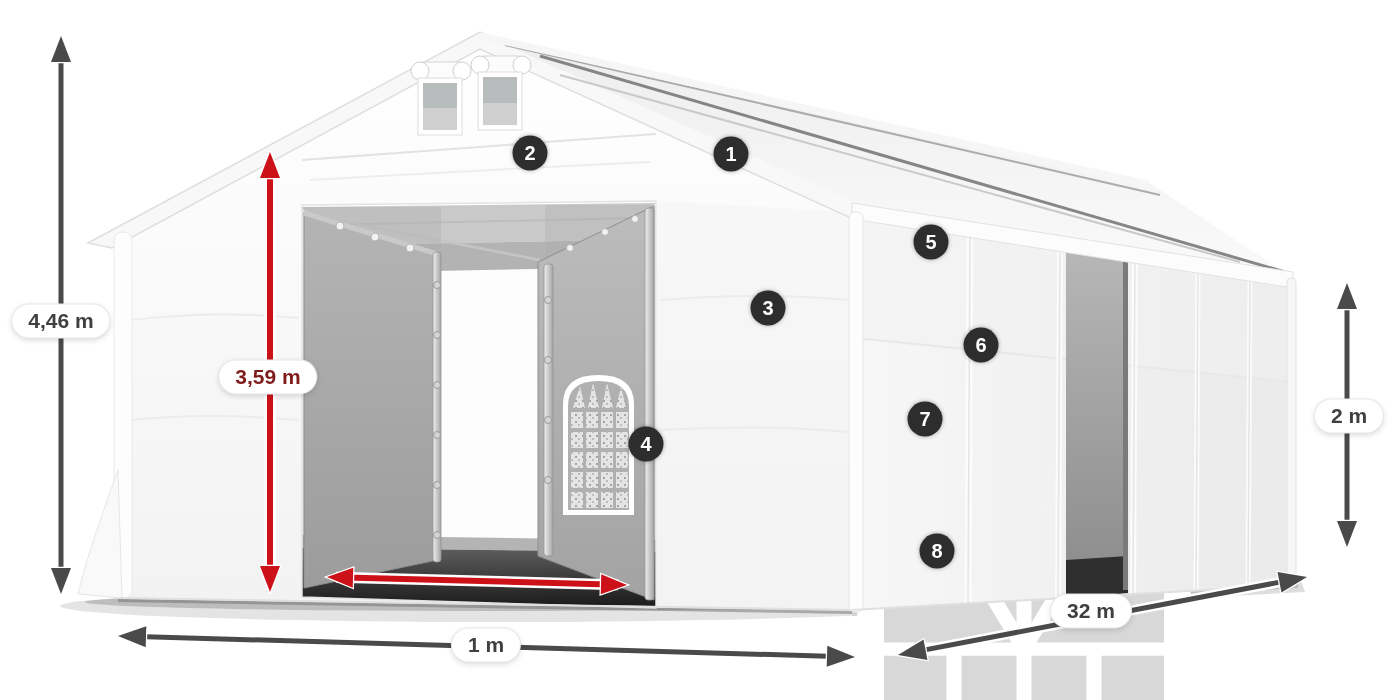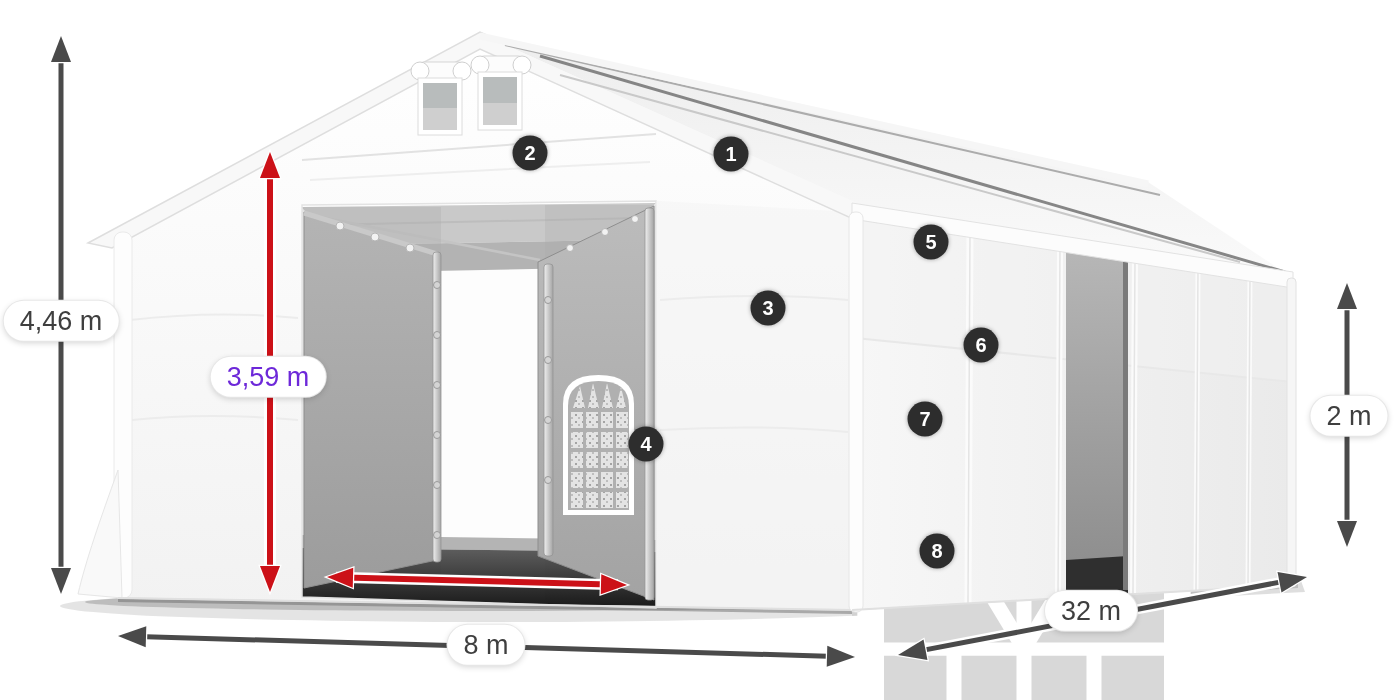--- a/index.html
+++ b/index.html
@@ -1,23 +1,23 @@
 <!DOCTYPE html>
 <html><head>
 <meta charset="utf-8">
 <style>
   html,body{margin:0;padding:0;background:#ffffff;}
   #stage{position:relative;width:1400px;height:700px;background:#ffffff;overflow:hidden;
          font-family:"Liberation Sans", sans-serif;}
   #tent-svg{position:absolute;left:0;top:0;z-index:0;}
   .dim-label{position:absolute;z-index:2;transform:translate(-50%,-50%);
     background:#ffffff;border-radius:24px;padding:4px 16px;
-    font-size:27px;font-weight:normal;color:#3f3f3f;white-space:nowrap;line-height:1.2;
+    font-size:21px;font-weight:bold;color:#3f3f3f;white-space:nowrap;line-height:1.2;
     box-shadow:0 0 0 1px #e7e7e7, 0 2px 6px rgba(0,0,0,0.18);}
-  .dim-label.red{color:#6d28d9;}
+  .dim-label.red{color:#7f1d1d;}
   .marker{position:absolute;z-index:2;transform:translate(-50%,-50%);
     width:35px;height:35px;border-radius:50%;background:#2d2d2d;color:#ffffff;
     display:flex;align-items:center;justify-content:center;
     font-size:20px;font-weight:bold;box-shadow:0 0 4px rgba(0,0,0,0.35);cursor:pointer;}
 </style>
 </head>
 <body>
 
 <div id="stage">
 
@@ -272,21 +272,21 @@
       <line x1="1347" y1="298" x2="1347" y2="532" stroke="#ffffff" stroke-width="10"></line>
       <line x1="1347" y1="298" x2="1347" y2="532" stroke="#4a4a4a" stroke-width="5"></line>
       <polygon points="1347,283 1337,309 1357,309" fill="#4a4a4a" stroke="#ffffff" stroke-width="2.5" paint-order="stroke"></polygon>
       <polygon points="1347,547 1337,521 1357,521" fill="#4a4a4a" stroke="#ffffff" stroke-width="2.5" paint-order="stroke"></polygon>
     </g>
   </g>
 </svg>
 
 <div class="dim-label" style="left:61px;top:321px;">4,46 m</div>
 <div class="dim-label red" style="left:268px;top:377px;">3,59 m</div>
-<div class="dim-label" style="left:486px;top:645px;">8 m</div>
+<div class="dim-label" style="left:486px;top:645px;">1 m</div>
 <div class="dim-label" style="left:1091px;top:611px;">32 m</div>
 <div class="dim-label" style="left:1349px;top:416px;">2 m</div>
 
 <div class="marker" style="left:731px;top:154px;">1</div>
 <div class="marker" style="left:530px;top:153px;">2</div>
 <div class="marker" style="left:768px;top:308px;">3</div>
 <div class="marker" style="left:646px;top:444px;">4</div>
 <div class="marker" style="left:931px;top:242px;">5</div>
 <div class="marker" style="left:981px;top:345px;">6</div>
 <div class="marker" style="left:925px;top:419px;">7</div>

